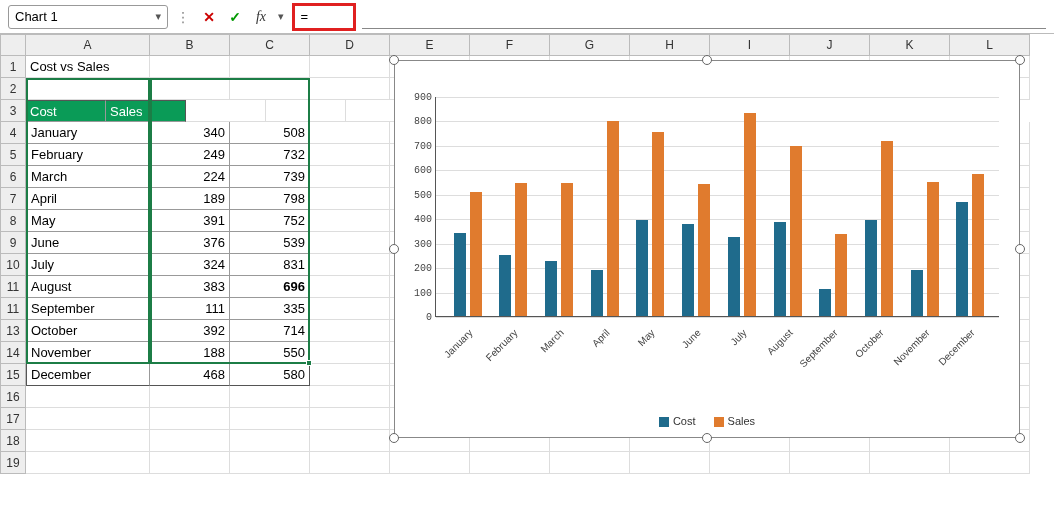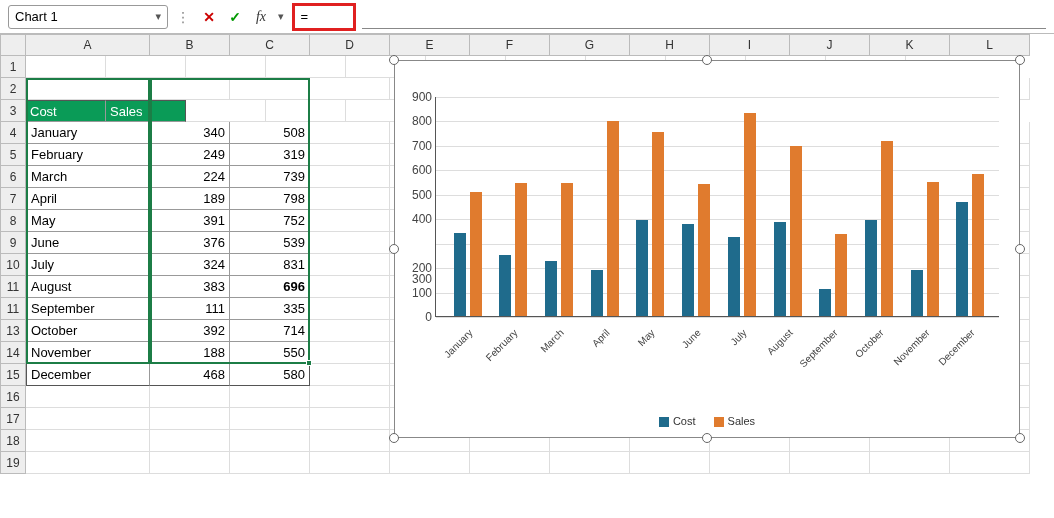--- a/index.html
+++ b/index.html
@@ -126,22 +126,23 @@
     background: #fff;
   }
   .plot {
     position: absolute; left: 40px; top: 36px; right: 20px; height: 220px;
     border-left: 1px solid #555; border-bottom: 1px solid #555;
   }
   .grid-line {
     position: absolute; left: 0; right: 0; height: 0; border-top: 1px solid #ddd;
   }
   .ytick {
-    position: absolute; left: -32px; width: 28px; text-align: right; font-size: 12px; color: #444;
+    position: absolute; left: -32px; width: 28px; text-align: right; font-size: 10px; color: #444;
     transform: translateY(-50%);
+    font-family: Liberation Mono, monospace;
   }
   .bars-group {
     position: absolute; bottom: 0; width: 28px; display:flex; gap:4px; align-items:flex-end;
   }
   .bar { width: 12px; }
   .bar.cost { background: #1f6b8c; }
   .bar.sales { background: #e07b2e; }
   .xtick {
     position: absolute; top: 224px; font-size: 10px; color: #444;
     transform-origin: left top; transform: rotate(-45deg);
@@ -211,20 +212,21 @@
         <div class="col-hdr" style="width: 80px;">F</div>
         <div class="col-hdr" style="width: 80px;">G</div>
         <div class="col-hdr" style="width: 80px;">H</div>
         <div class="col-hdr" style="width: 80px;">I</div>
         <div class="col-hdr" style="width: 80px;">J</div>
         <div class="col-hdr" style="width: 80px;">K</div>
         <div class="col-hdr" style="width: 80px;">L</div>
       </div>
     <div class="rows" id="rows">
         <div class="row">
+          <div class="cell cellA">Cost vs Sales</div>
           <div class="cell cellB"></div>
           <div class="cell cellC"></div>
           <div class="cell cellRest"></div>
           <div class="cell cellRest"></div>
           <div class="cell cellRest"></div>
           <div class="cell cellRest"></div>
           <div class="cell cellRest"></div>
           <div class="cell cellRest"></div>
           <div class="cell cellRest"></div>
           <div class="cell cellRest"></div>
@@ -267,21 +269,21 @@
           <div class="cell cellRest"></div>
           <div class="cell cellRest"></div>
           <div class="cell cellRest"></div>
           <div class="cell cellRest"></div>
           <div class="cell cellRest"></div>
           <div class="cell cellRest"></div>
         </div>
         <div class="row">
           <div class="cell cellA data-border-left" style="border-bottom: 1px solid rgb(153, 153, 153); border-right: 1px solid rgb(153, 153, 153);">February</div>
           <div class="cell cellB num" style="border-bottom: 1px solid rgb(153, 153, 153); border-right: 1px solid rgb(153, 153, 153);">249</div>
-          <div class="cell cellC num data-border-right" style="border-bottom: 1px solid rgb(153, 153, 153); border-right: 1px solid rgb(153, 153, 153);">319</div>
+          <div class="cell cellC num data-border-right" style="border-bottom: 1px solid rgb(153, 153, 153); border-right: 1px solid rgb(153, 153, 153);">732</div>
           <div class="cell cellRest"></div>
           <div class="cell cellRest"></div>
           <div class="cell cellRest"></div>
           <div class="cell cellRest"></div>
           <div class="cell cellRest"></div>
           <div class="cell cellRest"></div>
           <div class="cell cellRest"></div>
           <div class="cell cellRest"></div>
           <div class="cell cellRest"></div>
         </div>
@@ -499,21 +501,21 @@
       <div class="chart-handle" style="right:-6px;bottom:-6px;"></div>
 
       <div class="plot" id="plot">
           <div class="grid-line" style="top: 220px;"></div>
           <div class="ytick" style="top: 220px;">0</div>
           <div class="grid-line" style="top: 195.556px;"></div>
           <div class="ytick" style="top: 195.556px;">100</div>
           <div class="grid-line" style="top: 171.111px;"></div>
           <div class="ytick" style="top: 171.111px;">200</div>
           <div class="grid-line" style="top: 146.667px;"></div>
-          <div class="ytick" style="top: 146.667px; margin-top: 35px;">300</div>
+          <div class="ytick" style="top: 146.667px;">300</div>
           <div class="grid-line" style="top: 122.222px;"></div>
           <div class="ytick" style="top: 122.222px;">400</div>
           <div class="grid-line" style="top: 97.7778px;"></div>
           <div class="ytick" style="top: 97.7778px;">500</div>
           <div class="grid-line" style="top: 73.3333px;"></div>
           <div class="ytick" style="top: 73.3333px;">600</div>
           <div class="grid-line" style="top: 48.8889px;"></div>
           <div class="ytick" style="top: 48.8889px;">700</div>
           <div class="grid-line" style="top: 24.4444px;"></div>
           <div class="ytick" style="top: 24.4444px;">800</div>

